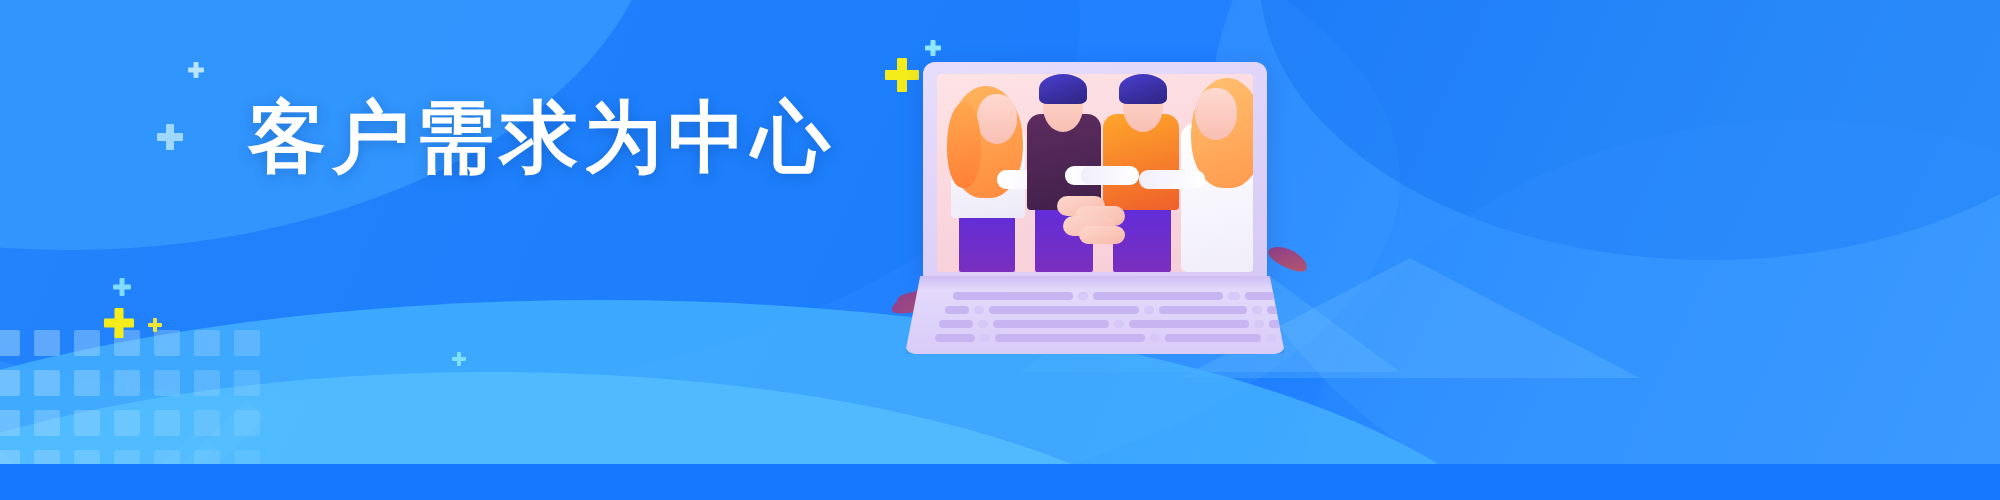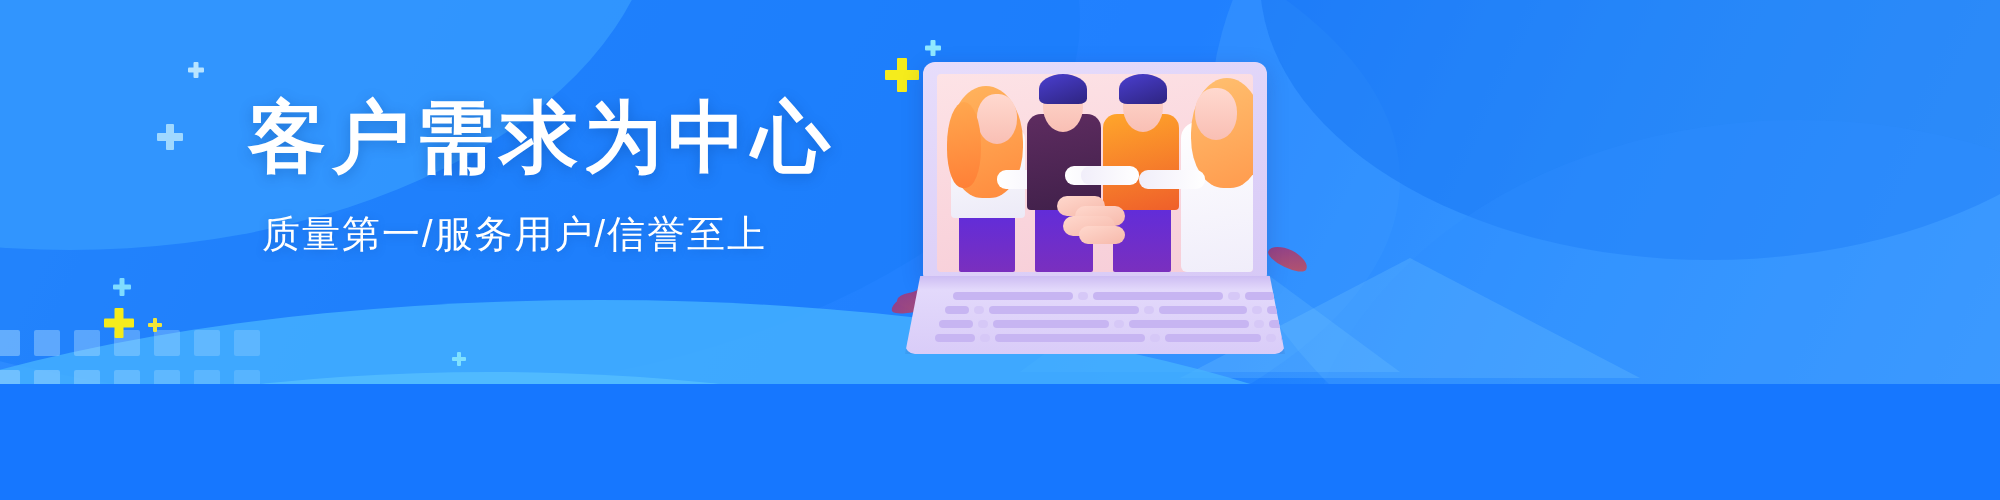--- a/index.html
+++ b/index.html
@@ -3,21 +3,21 @@
 <meta charset="utf-8">
 <title>Banner</title>
 <style>
   html,body{margin:0;padding:0;}
   body{
     width:2000px;height:500px;overflow:hidden;
     font-family:"Liberation Sans","DejaVu Sans",sans-serif;
     background:#1677ff;
   }
   #banner{
-    position:relative;width:2000px;height:384px;overflow:hidden;
+    position:relative;width:2000px;height:464px;overflow:hidden;
     background:linear-gradient(115deg,#2f8bff 0%,#1d7cff 28%,#1473ff 55%,#2b90ff 78%,#3f9dff 100%);
   }
 
   
   .wave{position:absolute;pointer-events:none;}
 
   .wave-a{ 
     left:-420px;top:-360px;width:1500px;height:760px;
     border-radius:50%;
     background:#0a6bf5;opacity:.55;
@@ -217,21 +217,20 @@
       <div class="cross" style="left: 148px; top: 318px; width: 14px; height: 14px; color: rgb(240, 228, 58); --t: 4px;"></div>
       <div class="cross" style="left: 113px; top: 278px; width: 18px; height: 18px; color: rgb(127, 220, 255); --t: 5px;"></div>
       <div class="cross" style="left: 188px; top: 62px; width: 16px; height: 16px; color: rgb(184, 228, 255); --t: 5px;"></div>
       <div class="cross" style="left: 157px; top: 124px; width: 26px; height: 26px; color: rgb(159, 216, 255); --t: 8px;"></div>
       <div class="cross" style="left: 1110px; top: 318px; width: 26px; height: 26px; color: rgb(95, 208, 245); --t: 8px;"></div>
       <div class="cross" style="left: 452px; top: 352px; width: 14px; height: 14px; color: rgb(127, 224, 255); --t: 4px;"></div>
     </div>
 
   <div id="textblock">
     <h1 id="headline">客户需求为中心</h1>
-    <p id="subline">质量第一/服务用户/信誉至上</p>
   </div>
 
   <div id="laptop">
 
     <div id="leaves">
         <div class="leaf" style="left: -6px; top: 182px; width: 74px; height: 22px; transform: rotate(-42deg);"></div>
         <div class="leaf" style="left: -14px; top: 212px; width: 84px; height: 22px; transform: rotate(-16deg);"></div>
         <div class="leaf" style="left: -10px; top: 236px; width: 78px; height: 22px; transform: rotate(8deg);"></div>
         <div class="leaf" style="left: 356px; top: 196px; width: 42px; height: 18px; transform: rotate(26deg);"></div>
       </div>

